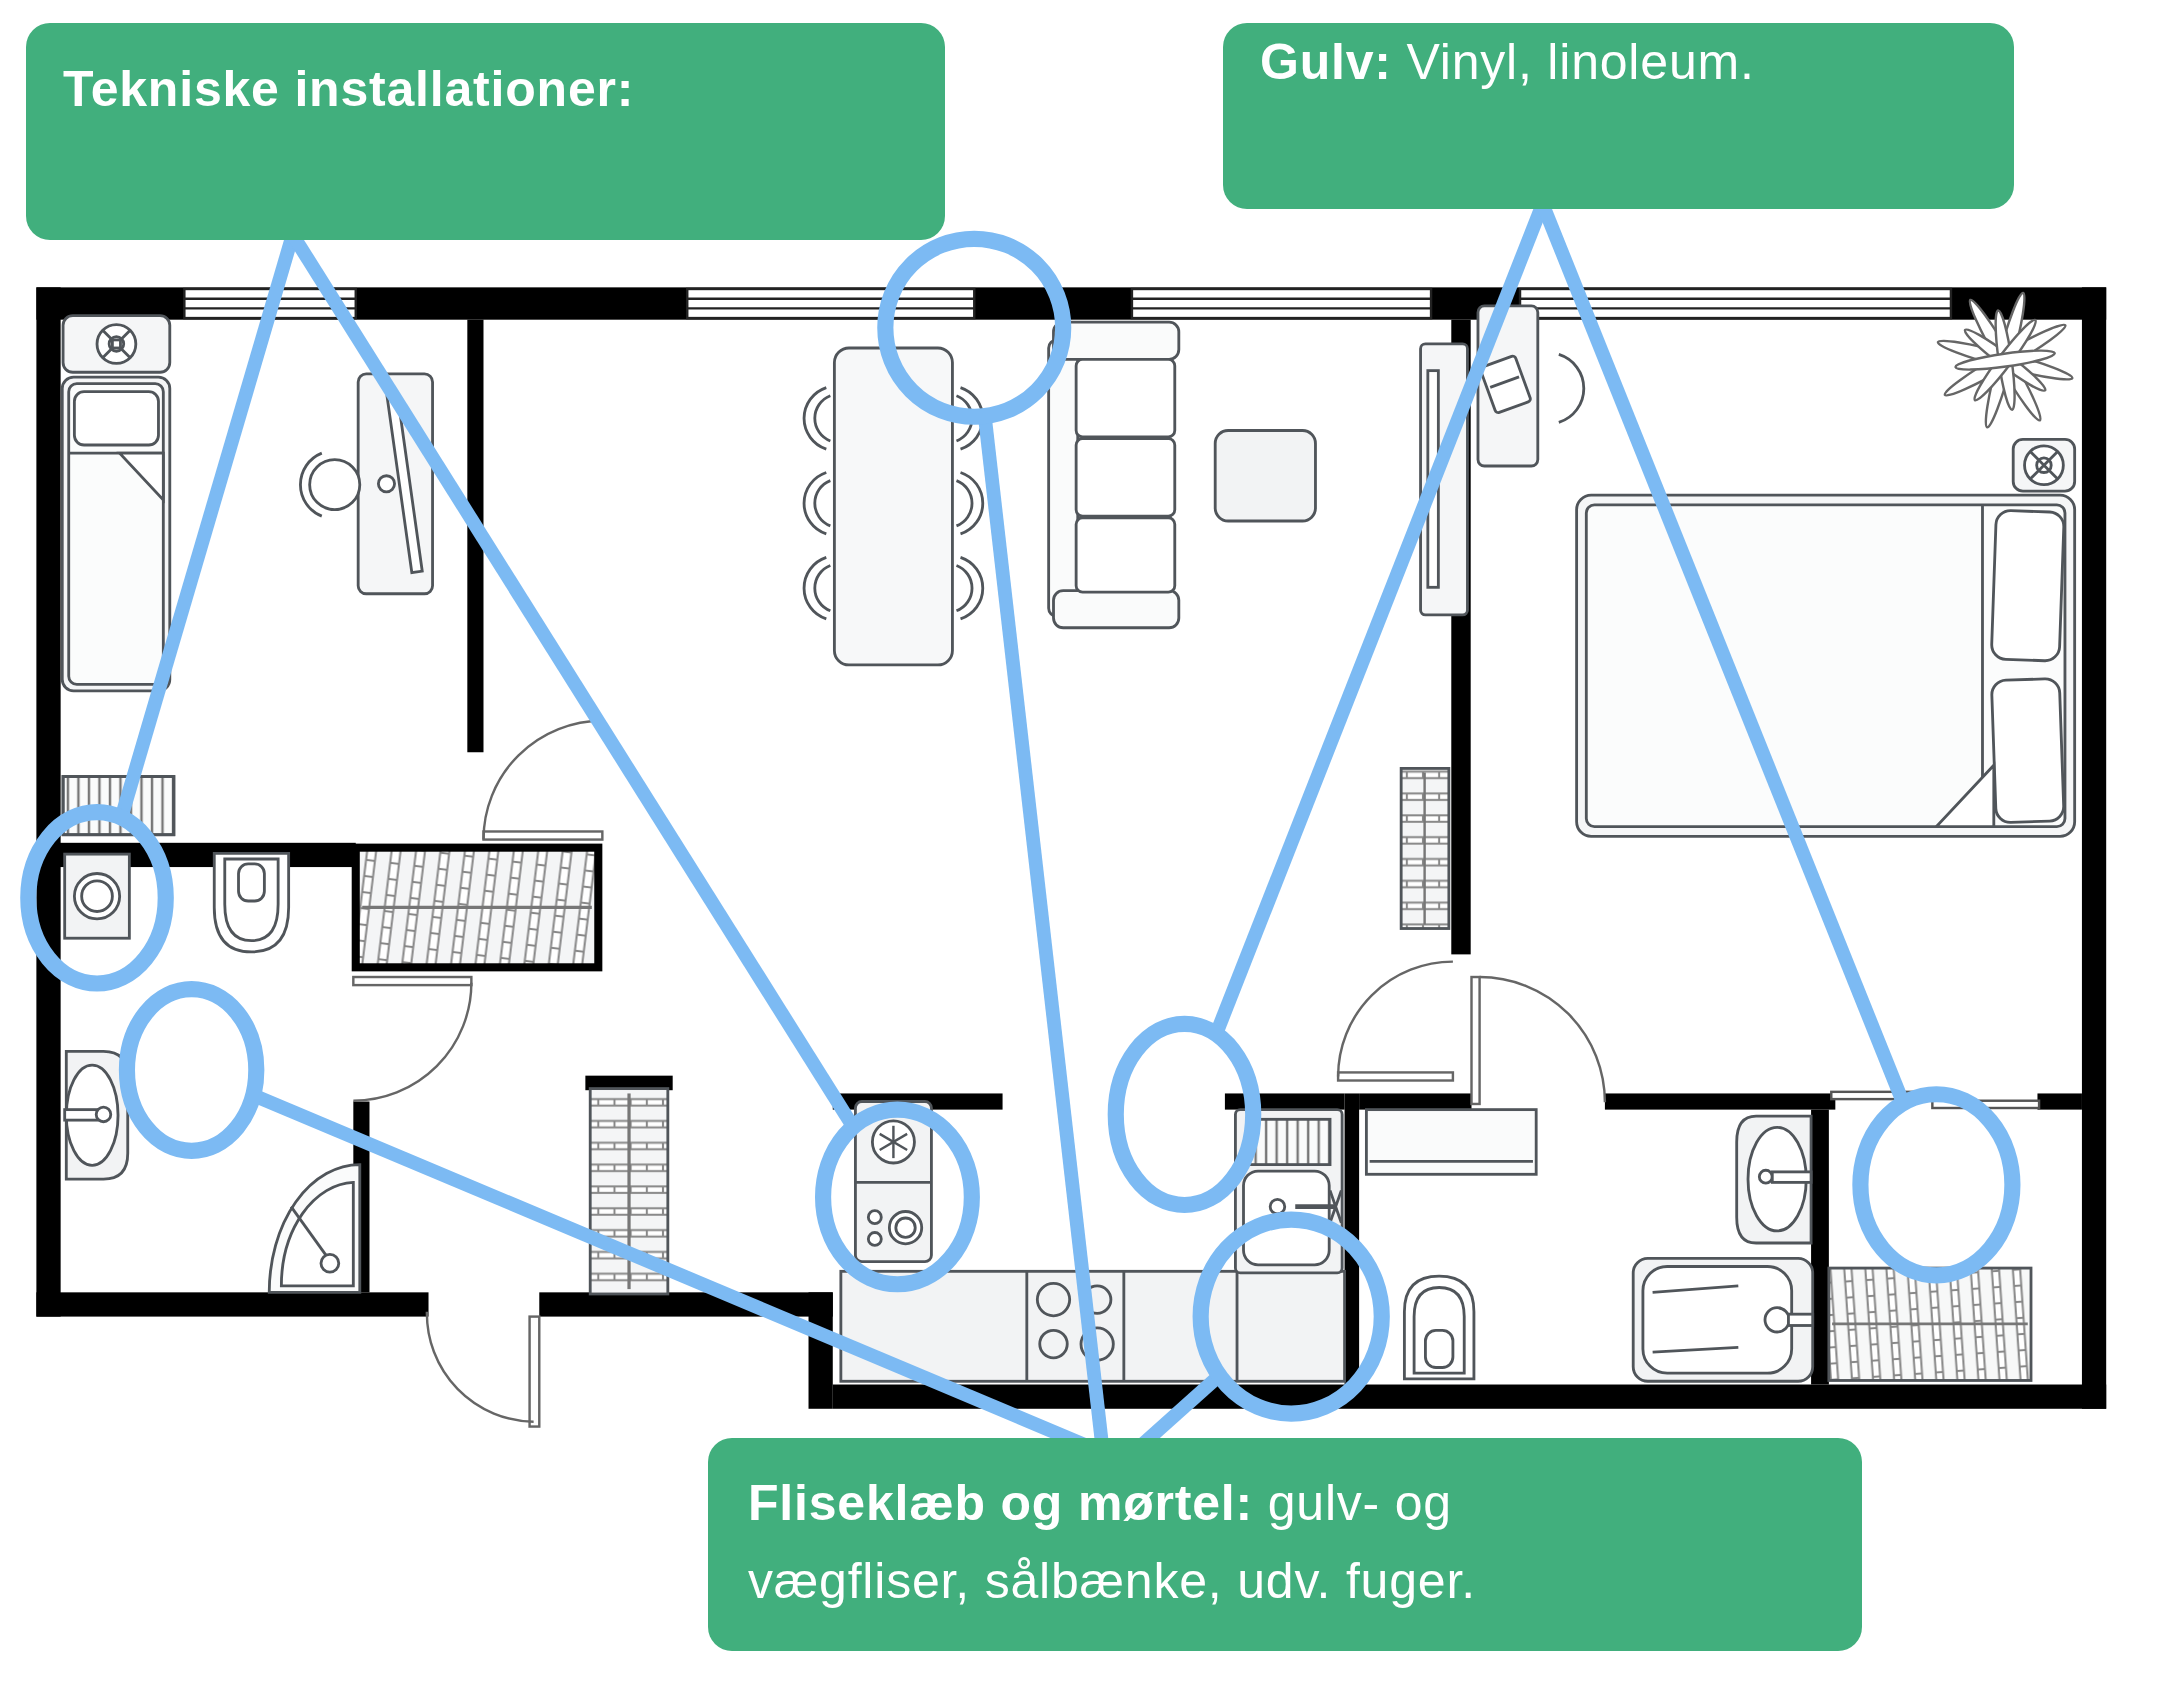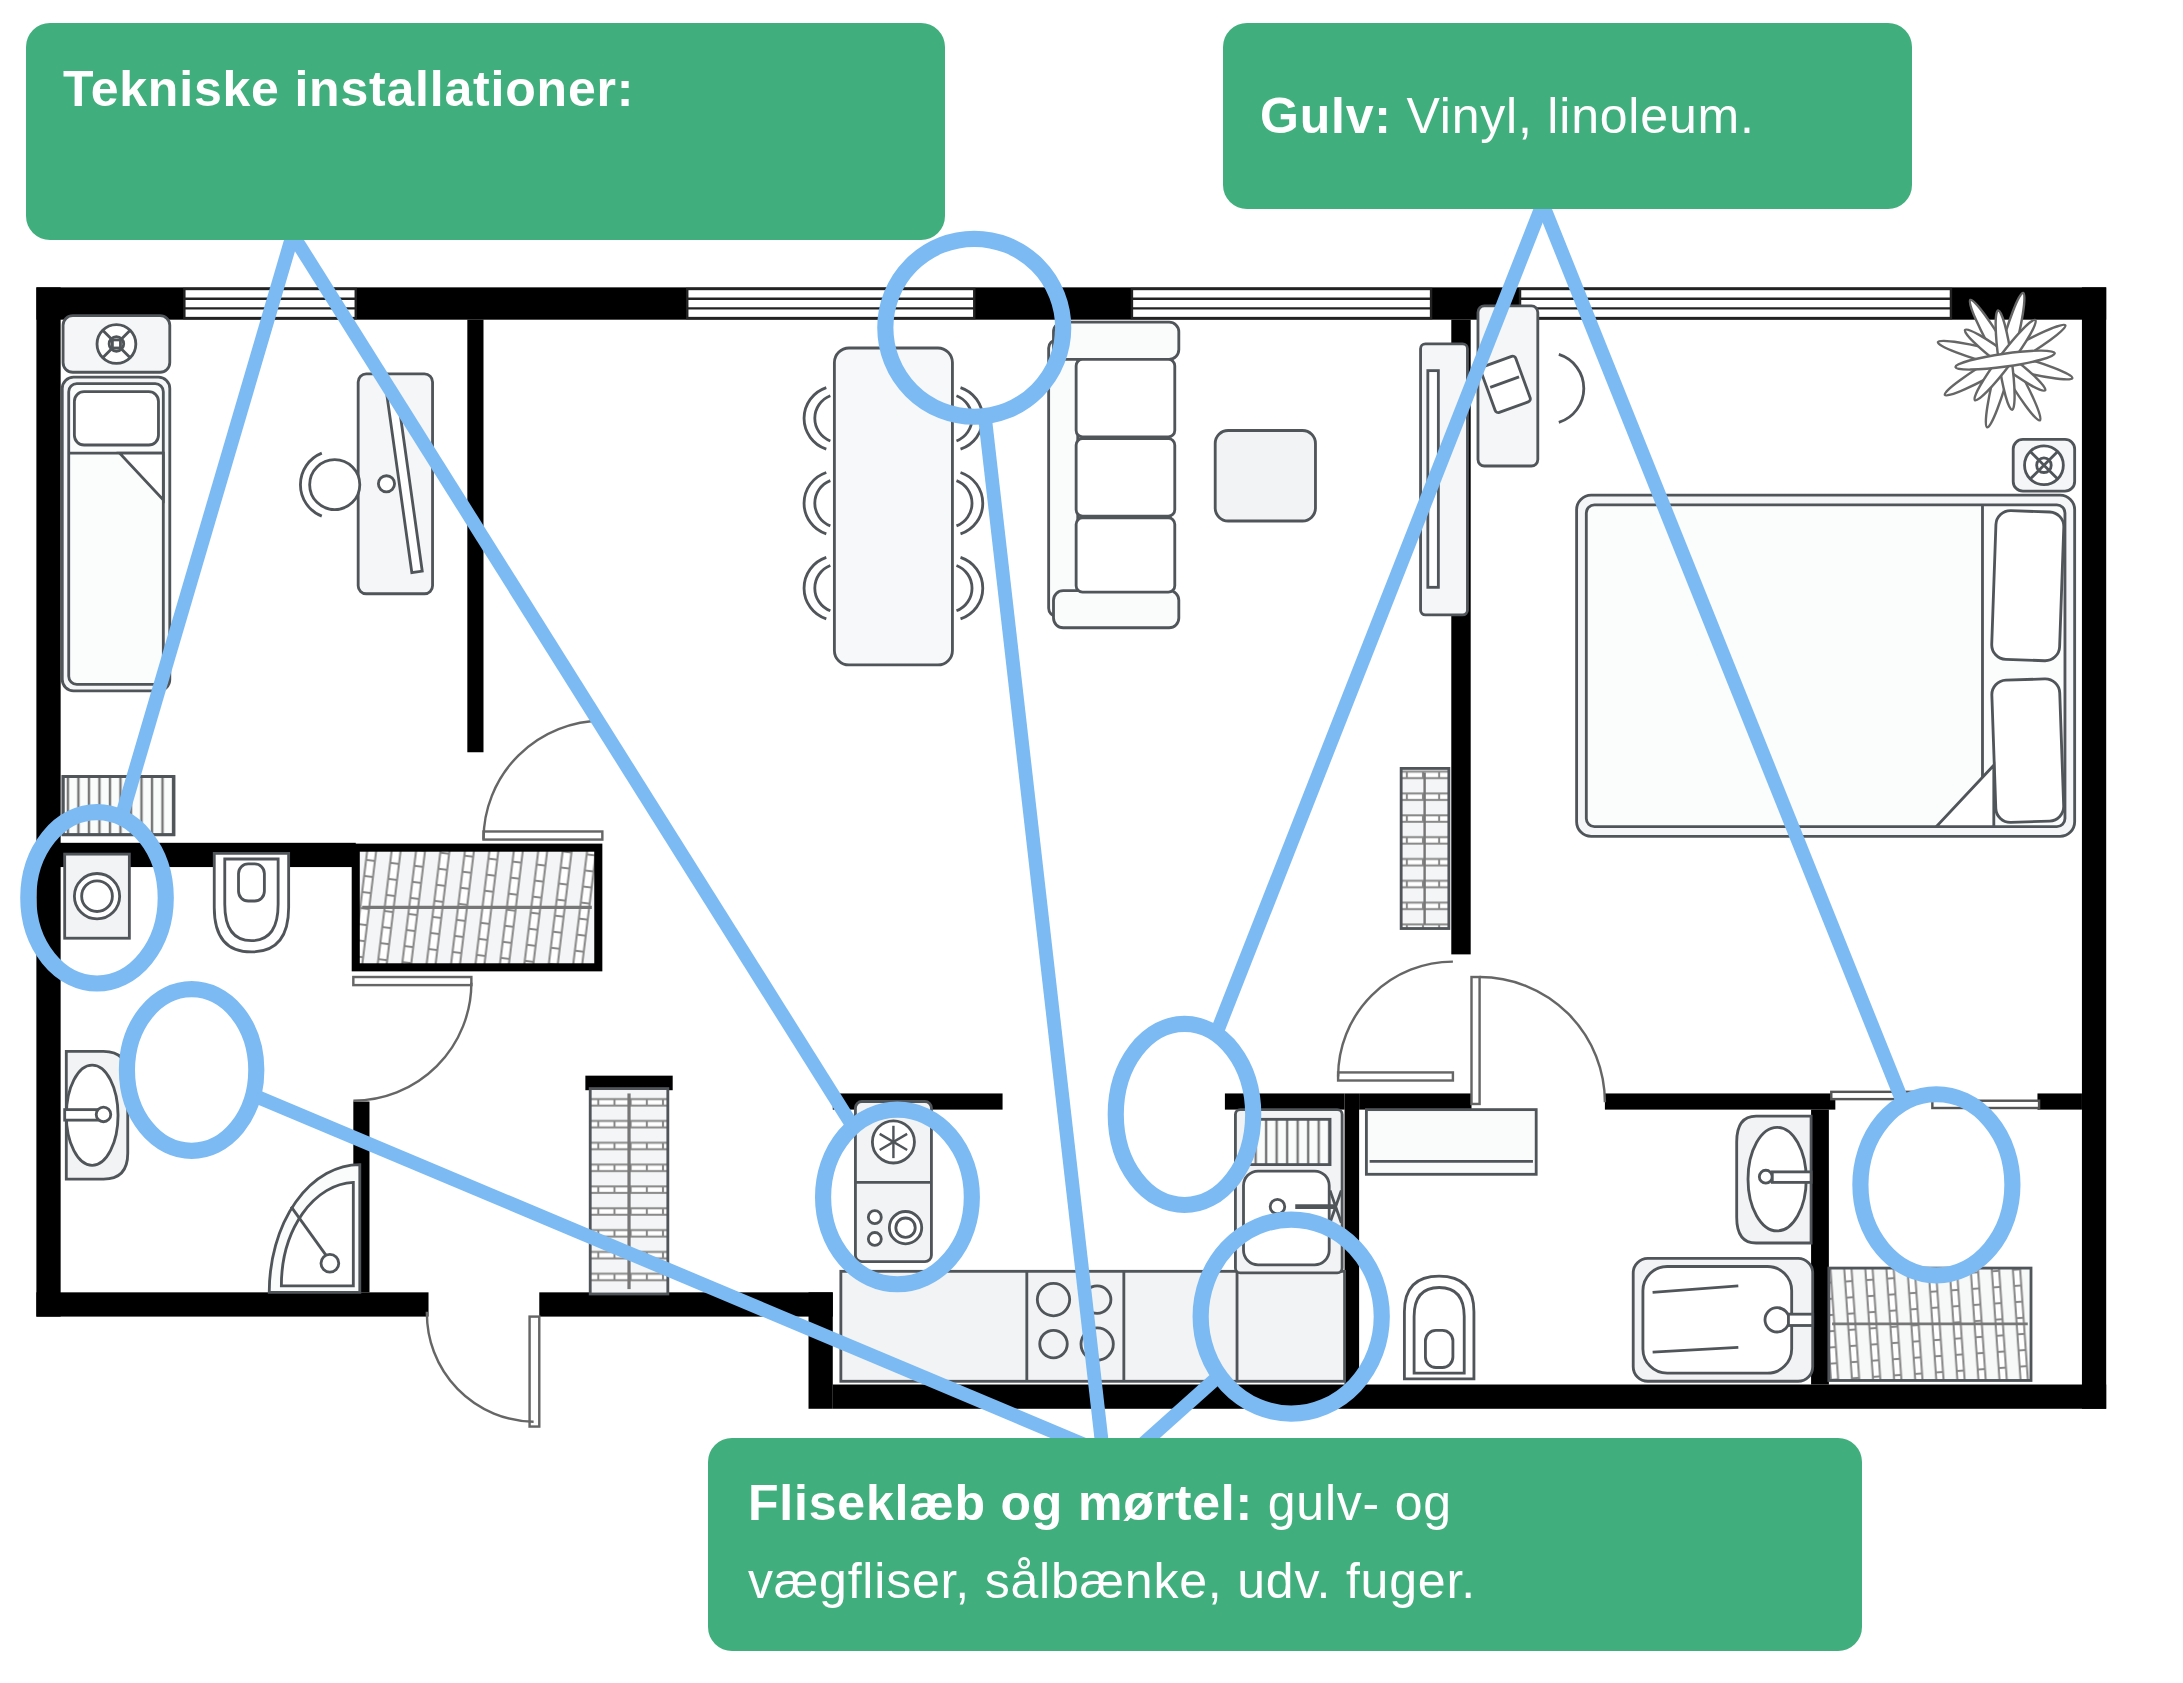--- a/index.html
+++ b/index.html
@@ -3,21 +3,21 @@
 <meta charset="utf-8">
 <style>
   html,body{margin:0;padding:0;background:#ffffff;}
   .stage{position:relative;width:2183px;height:1684px;background:#ffffff;overflow:hidden;
          font-family:"Liberation Sans","DejaVu Sans",sans-serif;}
   svg{position:absolute;left:0;top:0;}
   .callout{position:absolute;background:#41af7d;color:#ffffff;border-radius:24px;
            font-size:50px;line-height:78px;letter-spacing:0.8px;z-index:5;}
   .callout b{font-weight:bold;}
   .co-1{left:26px;top:22.6px;width:919px;height:217px;padding:27.5px 0 0 37px;box-sizing:border-box;}
-  .co-2{left:1223px;top:22.6px;width:689px;height:186px;display:flex;align-items:center;
+  .co-2{left:1223px;top:22.6px;width:791px;height:186px;display:flex;
         padding-left:37px;box-sizing:border-box;}
   .co-3{left:708px;top:1438px;width:1154px;height:213px;padding:26px 0 0 40px;box-sizing:border-box;}
   .line{white-space:nowrap;}
 </style>
 </head>
 <body>
 <div class="stage">
 
 <svg id="plan" width="2183" height="1684" viewBox="0 0 2700 2082">
   <defs>

